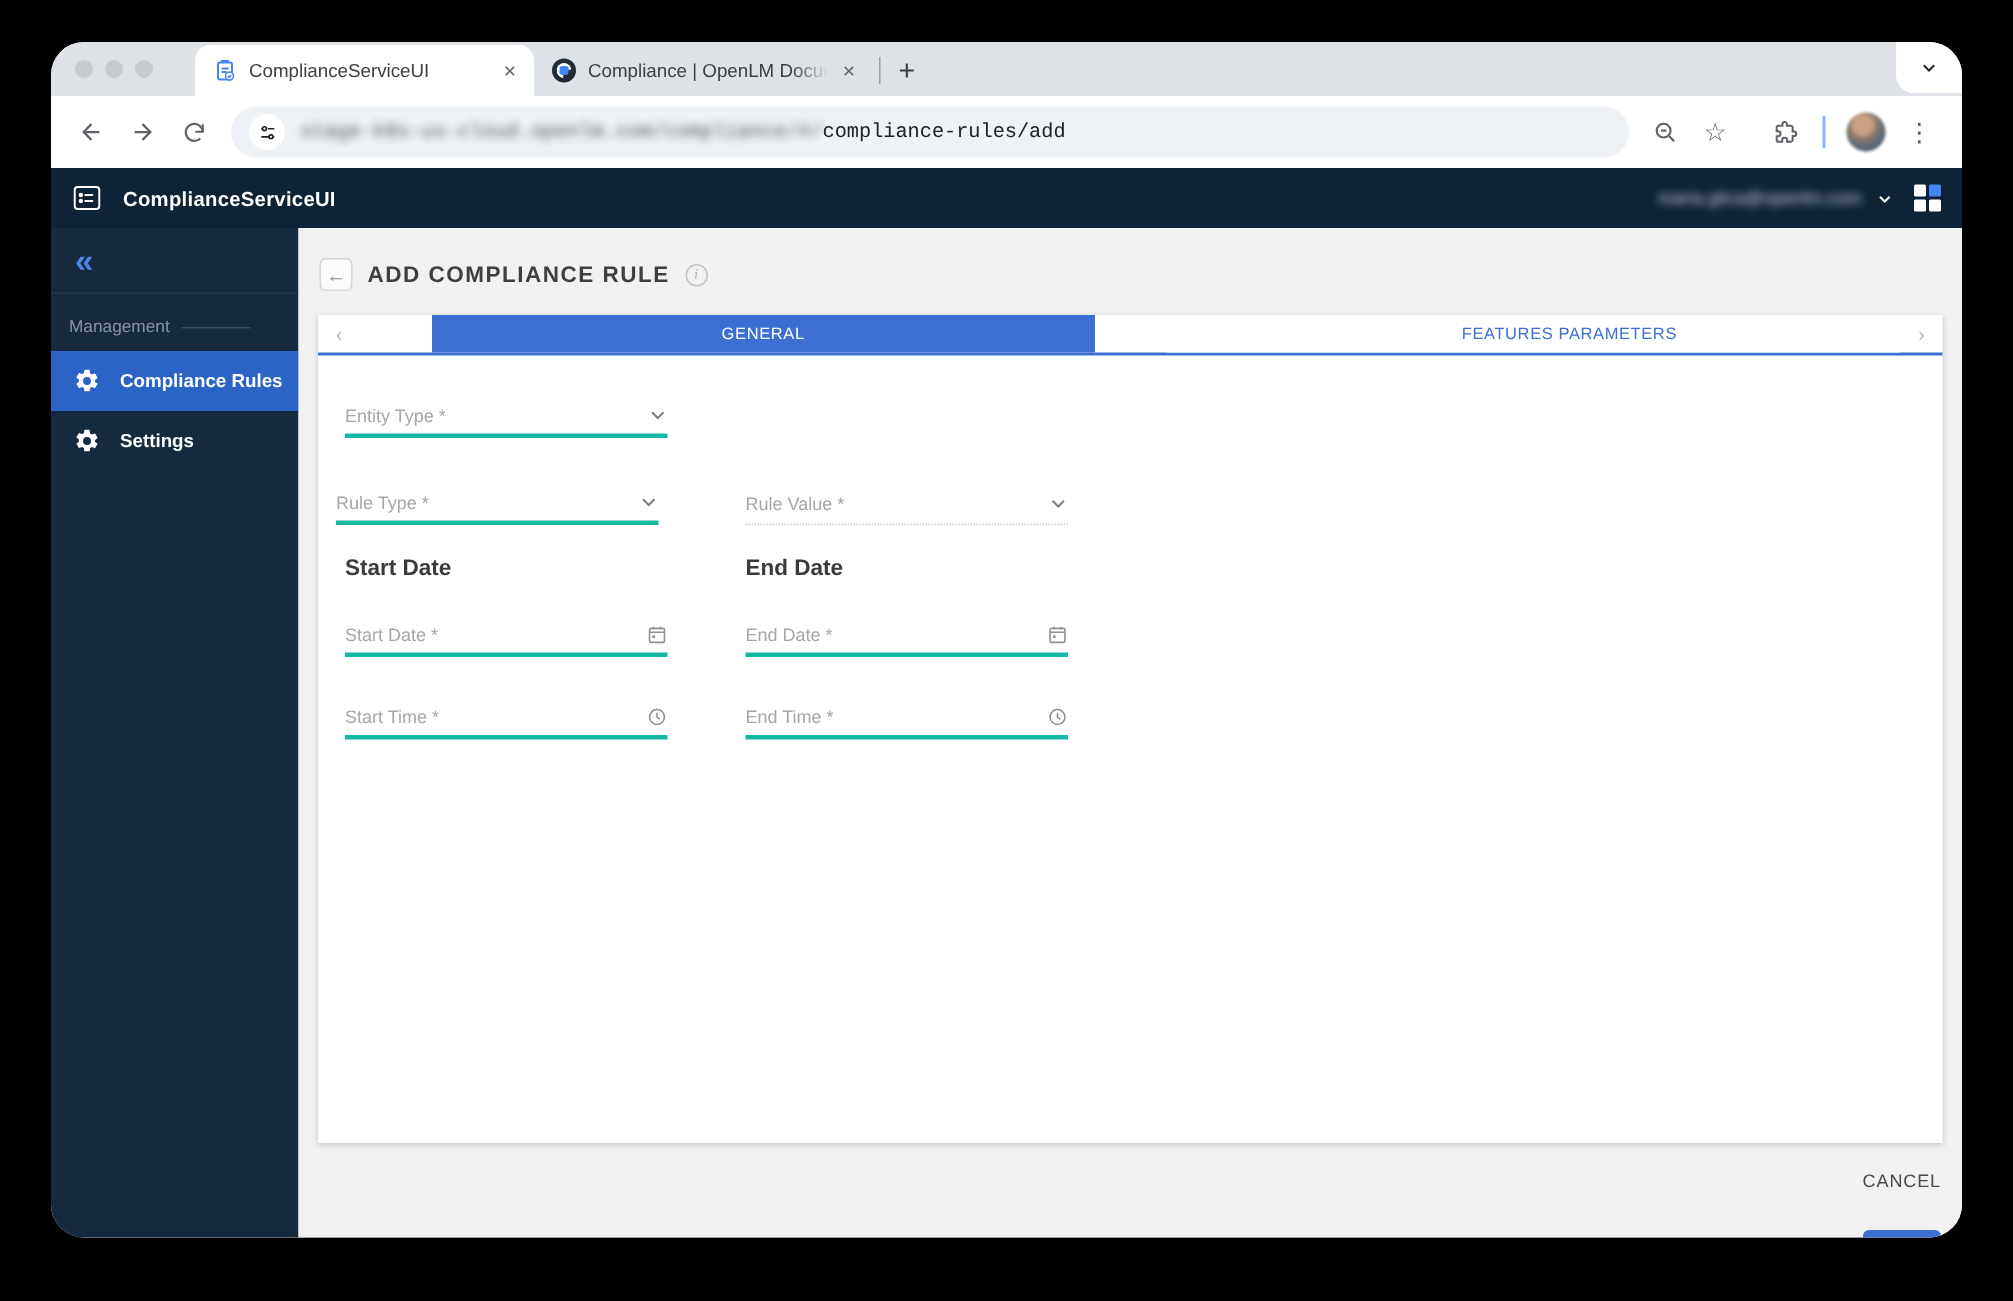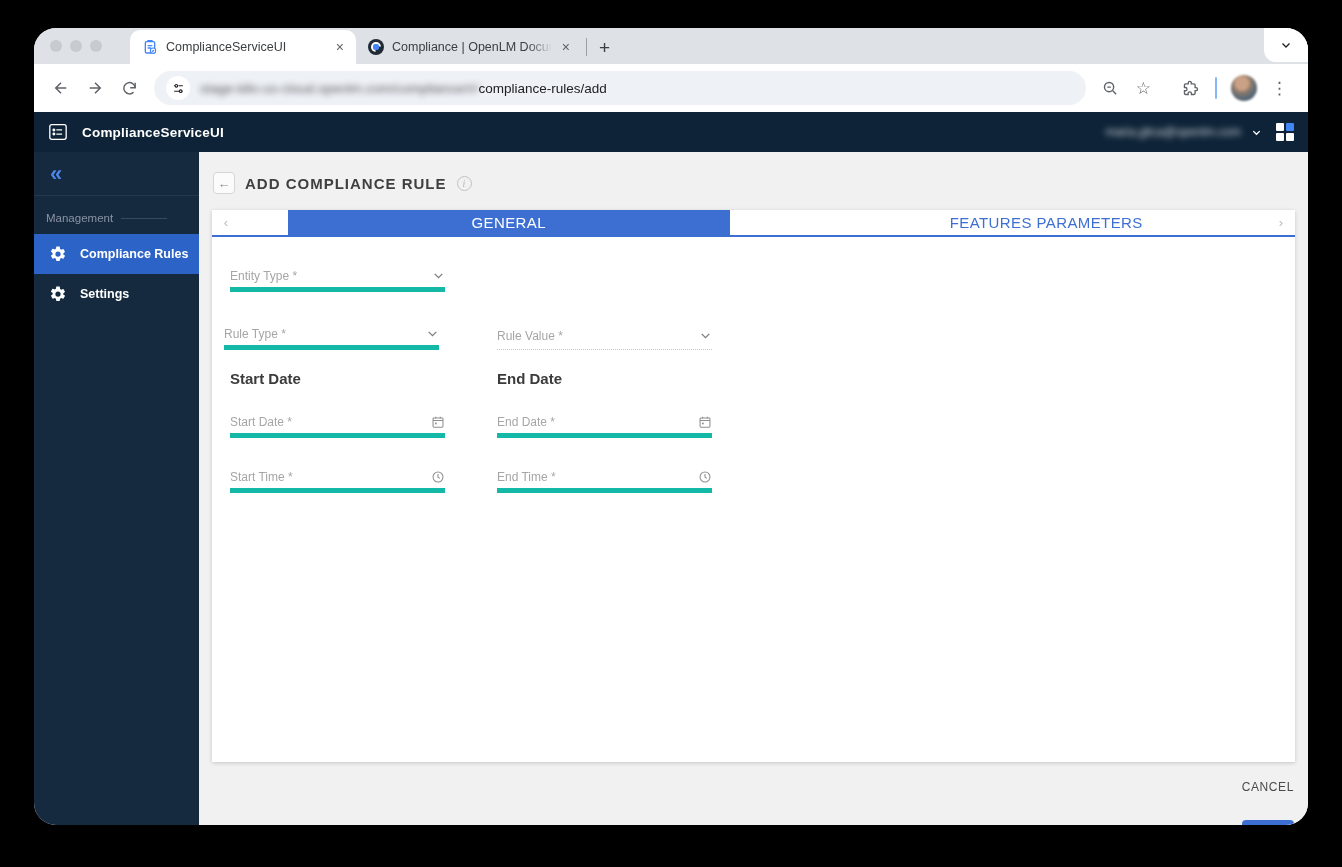--- a/index.html
+++ b/index.html
@@ -24,21 +24,21 @@
      background:#fff; clip-path:polygon(0 0,100% 0,100% 45%,45% 45%,45% 100%,0 100%); }
   .fav2::after { content:""; position:absolute; left:5px; top:5px; width:6px; height:6px; border-radius:2px; background:#4285f4; }
   .tabdivider { width:1px; height:18px; background:#9aa0a6; margin:0 4px 8px 4px; }
   .newtab { font-size:19px; color:#3c4043; margin-bottom:5px; padding:0 8px; cursor:pointer; }
   .tabsearch { position:absolute; right:0; top:0; width:44px; height:34px; background:#fff; border-radius:0 0 0 12px;
     display:flex; align-items:center; justify-content:center; color:#3c4043; }
 
   
   .toolbar { height:48px; background:#fff; display:flex; align-items:center; padding:0 12px; gap:4px; }
   .navbtn { width:30px; height:30px; display:flex; align-items:center; justify-content:center; color:#5f6368; }
-  .omnibox { flex:1; height:34px; background:#eef1f6; border-radius:17px; margin:0 6px; display:flex; align-items:center; padding:0 12px; overflow:hidden; }
+  .omnibox { flex:1; height:34px; background:#eef1f6; border-radius:17px; margin:0 6px; display:flex; align-items:center; padding:0 12px; overflow:hidden;font-family:Liberation Mono, monospace; }
   .tunewrap { width:24px; height:24px; background:#fff; border-radius:50%; display:flex; align-items:center; justify-content:center; margin-right:10px; flex:0 0 24px; }
   .urltext { font-size:13.5px; color:#202124; white-space:nowrap; display:flex; align-items:center; }
   .blurred { filter:blur(3px); opacity:.75; }
   .toolicons { display:flex; align-items:center; gap:2px; }
   .sep-blue { width:2px; height:22px; background:#8ab4f8; margin:0 8px; border-radius:1px; }
   .avatar { width:26px; height:26px; border-radius:50%; margin:0 4px; filter:blur(1px);
     background:radial-gradient(circle at 42% 32%, #caa184 0 26%, #8d7a6b 40%, #5d6b78 62%, #46525c 100%); }
   .star { font-size:17px; color:#5f6368; padding:0 8px; }
   .kebab { font-size:17px; color:#5f6368; padding:0 8px; letter-spacing:0; }
 
@@ -72,25 +72,25 @@
     display:flex; align-items:center; justify-content:center; color:#8a8a8a; font-size:13px; cursor:pointer; }
   .pagetitle { font-size:15px; color:#3f3f3f; letter-spacing:1px; font-weight:600; }
   .infoicon { width:15px; height:15px; border:1px solid #c2c2c2; border-radius:50%; color:#b5b5b5;
     font-size:10px; display:flex; align-items:center; justify-content:center; font-family:"Liberation Serif", serif; font-style:italic; }
 
   
   .card { position:absolute; left:13px; top:58px; width:1083px; height:552px; background:#fff;
     box-shadow:0 1px 4px rgba(0,0,0,.18); }
   .cardtabs { height:27px; display:flex; align-items:stretch; border-bottom:2px solid #3d6fd2; }
   .tabchev { width:28px; display:flex; align-items:center; justify-content:center; color:#b9b9b9; font-size:13px; cursor:pointer; }
-  .ctab { flex:1; display:flex; align-items:center; justify-content:center; font-size:15px; letter-spacing:.4px; cursor:pointer;margin-left:48px; }
+  .ctab { flex:1; display:flex; align-items:center; justify-content:center; font-size:11px; letter-spacing:.4px; cursor:pointer;margin-left:48px; }
   .ctab.active { background:#3d6fd2; color:#fff; }
   .ctab.idle { background:#fff; color:#3d6fd2;padding-left:48px; }
 
-  .fld { position:absolute; width:215px; height:26px; border-bottom:5px solid #14b8a6;
+  .fld { position:absolute; width:215px; height:26px; border-bottom:3px solid #14b8a6;
     display:flex; align-items:center; justify-content:space-between; padding-bottom:2px;
     font-size:12px; color:#a6a6a6; cursor:pointer; }
   .fld.dotted { border-bottom:1px dotted #c6c6c6; }
   .fld svg { color:#8f8f8f; }
   .heading { position:absolute; font-size:15px; color:#3b3b3b; font-weight:600; }
 
   .actions { position:absolute; top:628px; right:14px; display:flex; align-items:center; gap:26px;flex-direction:column; }
   .btn-cancel { font-size:12px; color:#4a4a4a; letter-spacing:.6px; background:none; border:none; cursor:pointer; font-family:inherit; }
   .btn-save { width:52px; height:26px; background:#3d6fd2; color:#fff; font-size:11px; letter-spacing:.4px;
     border:none; border-radius:4px; cursor:pointer; font-family:inherit; }

